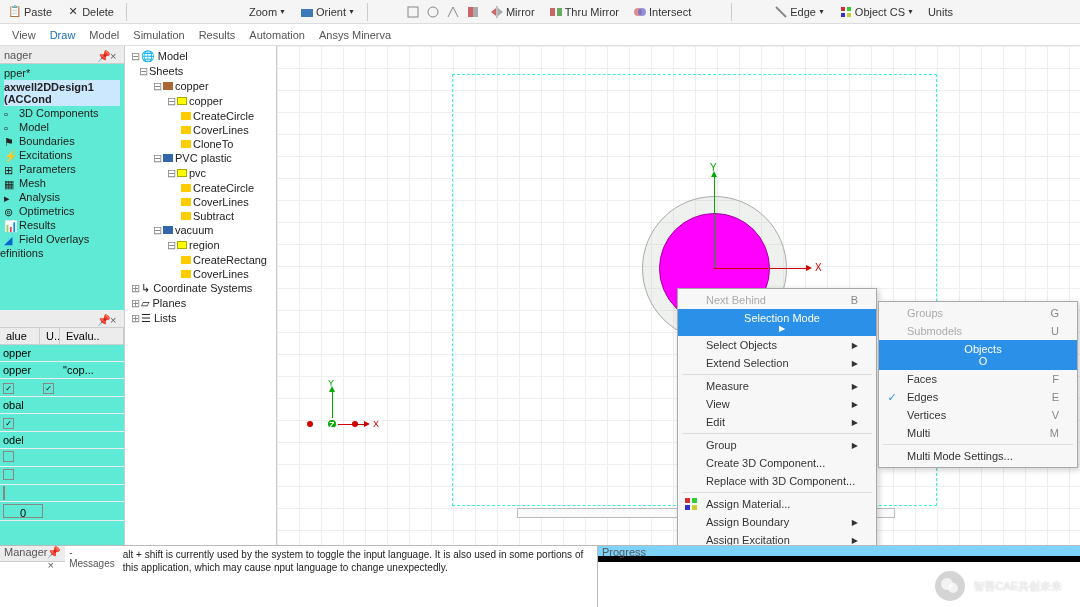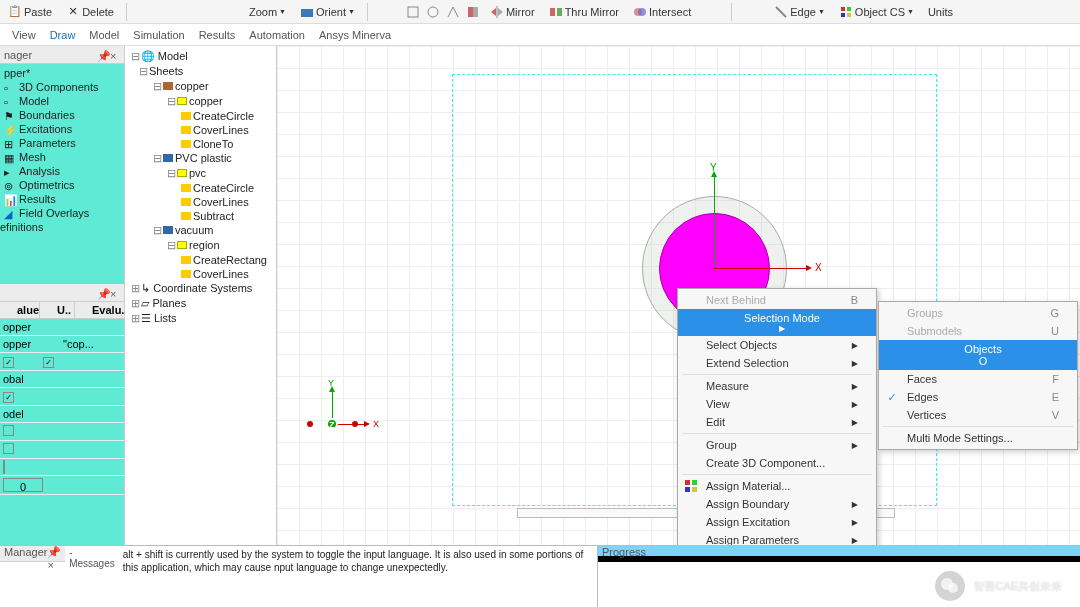--- a/index.html
+++ b/index.html
@@ -29,21 +29,21 @@
 
 
 .ptree { padding: 2px 4px; font-size: 10px; color: #222; }
 .ptree .row { padding: 1px 0; display: flex; align-items: center; gap: 3px; cursor: pointer; }
 .ptree .sel { background: #cce8ff; font-weight: bold; }
 .ptree .ico { width: 12px; height: 10px; }
 
 
 .props { font-size: 10px; }
 .props .hdr { display: flex; background: #ececec; border-bottom: 1px solid #ccc; font-size: 10px; }
-.props .hdr div { padding: 2px 17px; border-right: 1px solid #ccc; font-weight: bold; }
+.props .hdr div { padding: 2px 6px; border-right: 1px solid #ccc; }
 .props .prow { display: flex; border-bottom: 1px solid #eee; }
 .props .prow div { padding: 2px 3px; }
 .props .c1 { width: 40px; }
 .props .c2 { width: 20px; }
 .props .c3 { flex: 1; }
 .chk { width: 11px; height: 11px; border: 1px solid #888; display: inline-flex; align-items: center; justify-content: center; font-size: 8px; color: #000; }
 .cswatch { width: 40px; height: 12px; background: #ff00ff; border: 1px solid #888; }
 .zerobox { width: 40px; height: 14px; border: 1px solid #888; text-align: center; }
 
 
@@ -227,20 +227,23 @@
       <span>nager</span>
       <span class="icons">
           <span class="i">📌</span>
           <span class="i">×</span>
         </span>
     </div>
     <div class="ptree">
       <div class="row">
           <span>pper*</span>
         </div>
+      <div class="row sel">
+          <span>axwell2DDesign1 (ACCond</span>
+        </div>
       <div class="row">
           <span class="ico">▫</span>
           <span>3D Components</span>
         </div>
       <div class="row">
           <span class="ico">▫</span>
           <span>Model</span>
         </div>
       <div class="row">
           <span class="ico">⚑</span>
@@ -405,20 +408,23 @@
           <span class="arr">▶</span>
         </div>
       <hr>
       <div class="item">
           <span>Group</span>
           <span class="arr">▶</span>
         </div>
       <div class="item">
           <span>Create 3D Component...</span>
         </div>
+      <div class="item">
+          <span>Replace with 3D Component...</span>
+        </div>
       <hr>
       <div class="item">
           <span class="iconleft">
             <svg width="14" height="14">
               <rect x="1" y="1" width="5" height="5" fill="#c33"></rect>
               <rect x="8" y="1" width="5" height="5" fill="#3c3"></rect>
               <rect x="1" y="8" width="5" height="5" fill="#33c"></rect>
               <rect x="8" y="8" width="5" height="5" fill="#cc3"></rect>
             </svg>
           </span>
@@ -467,20 +473,24 @@
           </div>
         <div class="item">
             <span class="chk">✓</span>
             <span>Edges</span>
             <span class="key">E</span>
           </div>
         <div class="item">
             <span>Vertices</span>
             <span class="key">V</span>
           </div>
+        <div class="item">
+            <span>Multi</span>
+            <span class="key">M</span>
+          </div>
         <hr>
         <div class="item">
             <span>Multi Mode Settings...</span>
           </div>
       </div>
     </div>
   </div>
 </div>
 
 <div class="bottom">

